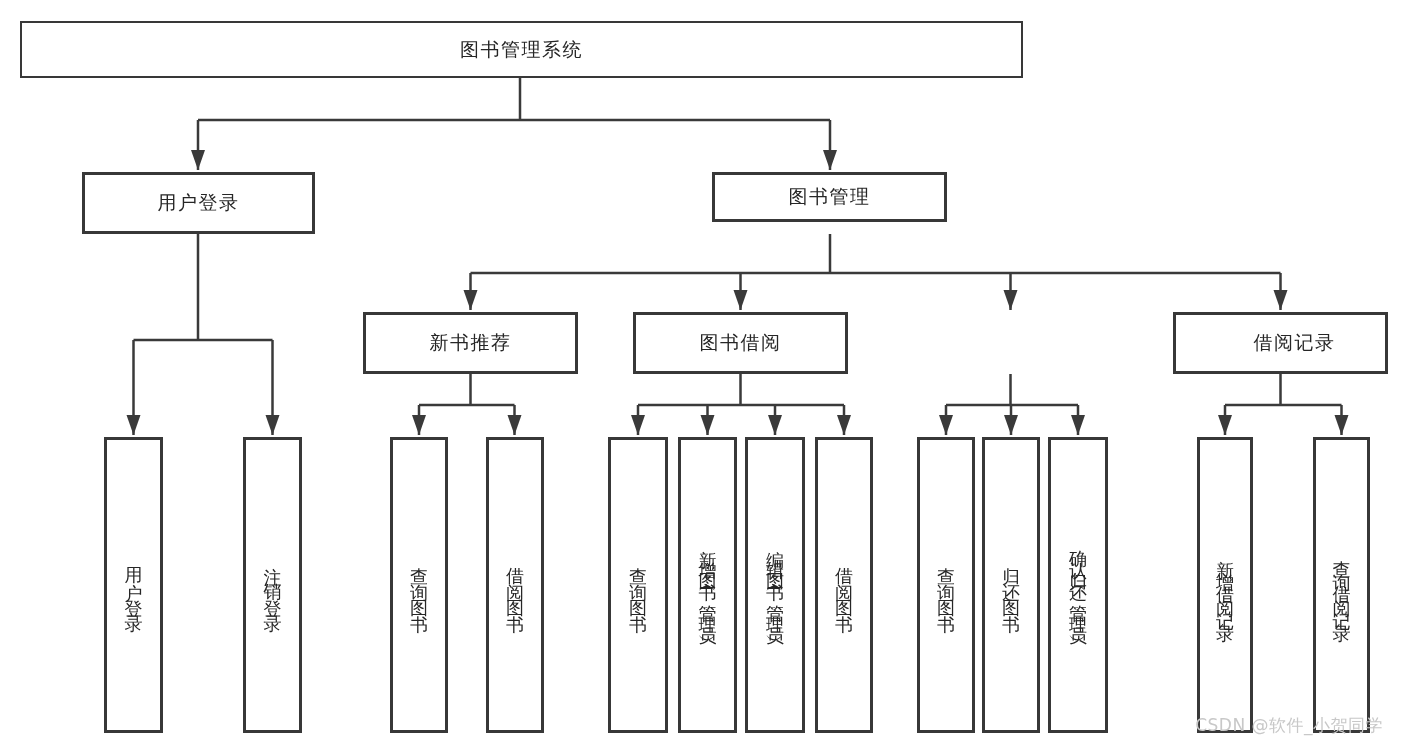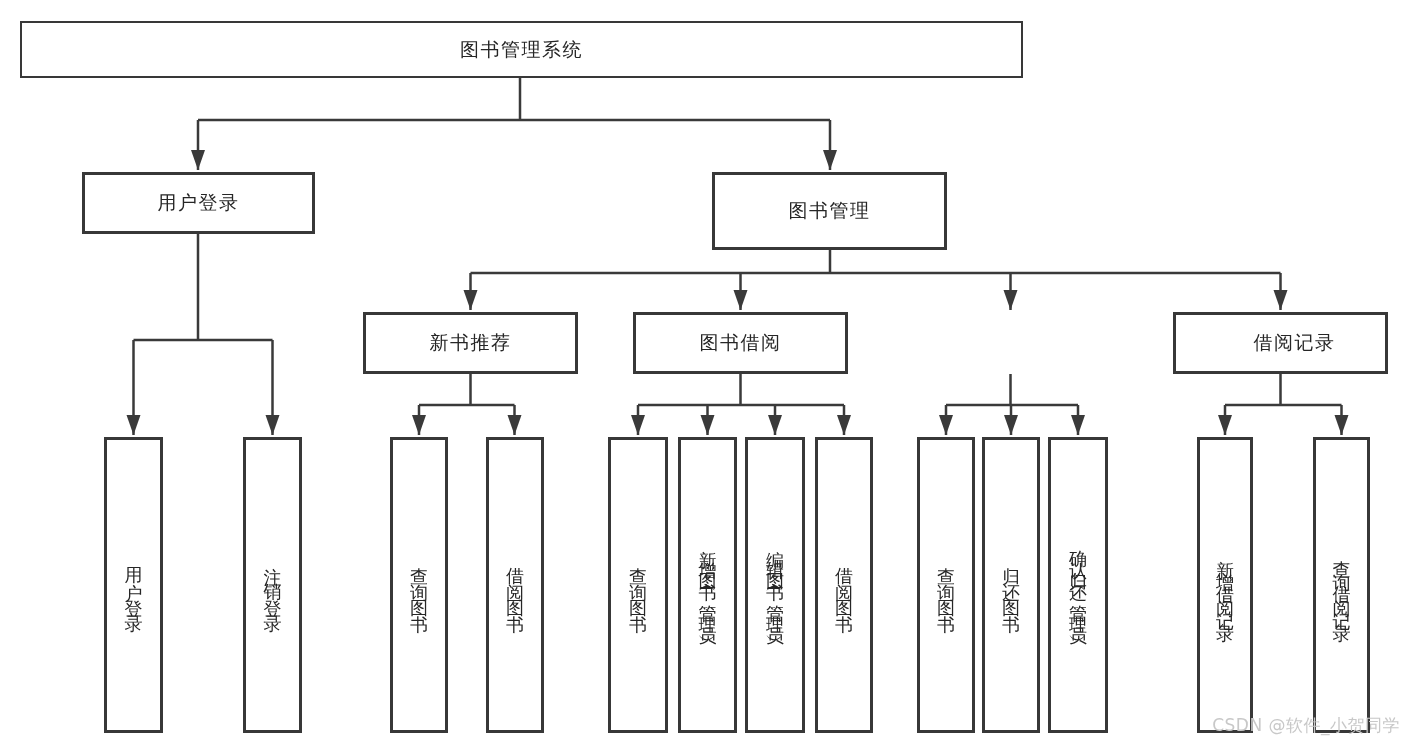--- a/index.html
+++ b/index.html
@@ -35,21 +35,21 @@
     font-size: 18px;
     line-height: 1;
     color: #262626;
     white-space: nowrap;
   }
   .ls16 { letter-spacing: 16px; }
   .ls13 { letter-spacing: 13px; }
   .ls11 { letter-spacing: 11px; }
   #watermark {
     position: absolute;
-    right: 5px;
+    right: 22px;
     top: 714px;
     font-size: 17px;
     letter-spacing: 0.5px;
     color: #c8c8c8;
     white-space: nowrap;
     z-index: 5;
   }
 </style>
 </head>
 <body>
@@ -99,21 +99,21 @@
     </g>
   </svg>
 
   <div class="box root" style="left:20px; top:13px; width:1003px; height:57px;margin-top:8px;">
     <span class="hlabel">图书管理系统</span>
   </div>
 
   <div class="box" style="left:82px; top:172px; width:233px; height:62px;">
     <span class="hlabel">用户登录</span>
   </div>
-  <div class="box" style="left:712px; top:172px; width:235px; height:78px;">
+  <div class="box" style="left:712px; top:172px; width:235px; height:50px;">
     <span class="hlabel">图书管理</span>
   </div>
 
   <div class="box" style="left:363px; top:312px; width:215px; height:62px;text-align:center;">
     <span class="hlabel">新书推荐</span>
   </div>
   <div class="box" style="left:633px; top:312px; width:215px; height:62px;text-align:center;">
     <span class="hlabel">图书借阅</span>
   </div>
   <div class="box" style="left:1173px; top:312px; width:215px; height:62px;padding-left:28px;">

